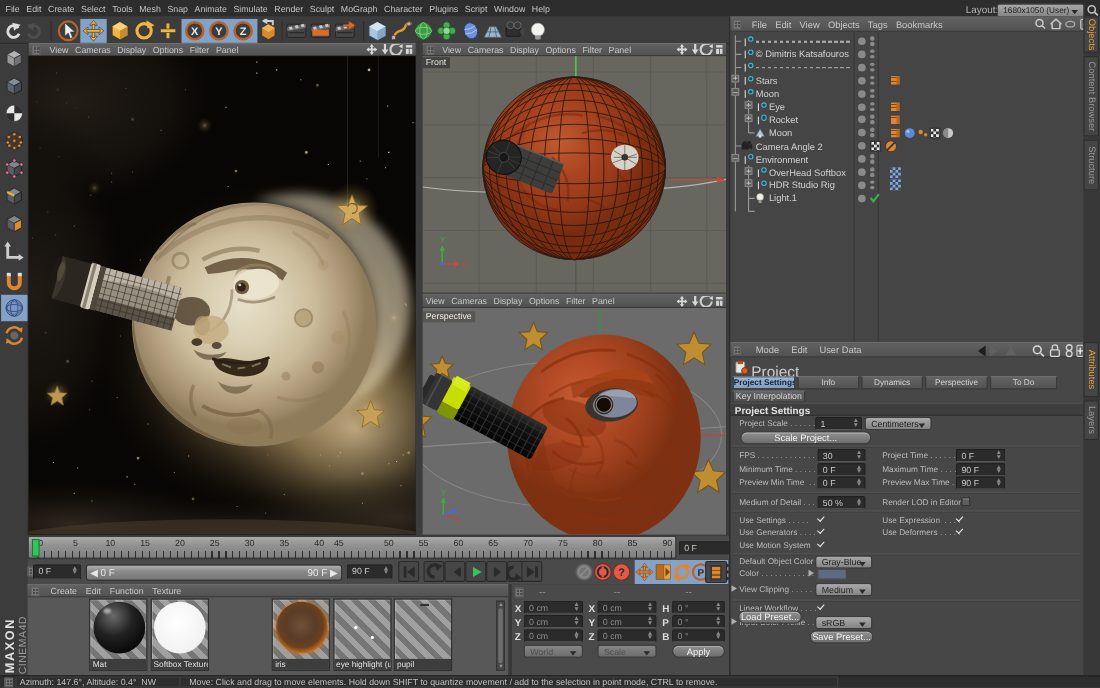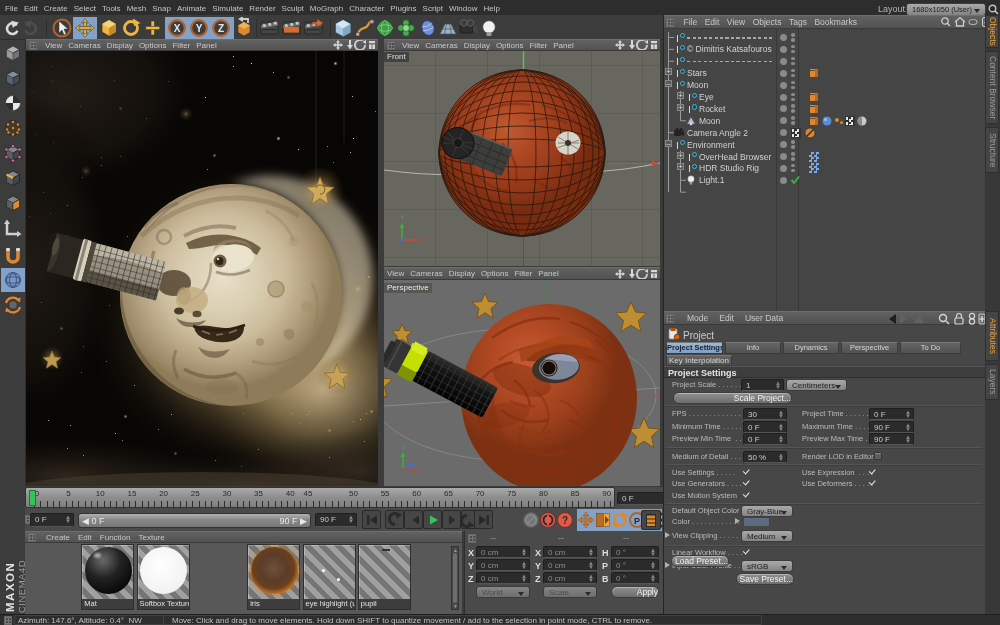--- a/index.html
+++ b/index.html
@@ -4,21 +4,21 @@
 html,body{width:1000px;height:625px;overflow:hidden}
 body{font-family:"Liberation Sans",sans-serif;background:#3a3a3a;position:relative;color:#ccc}
 .ab{position:absolute}
 .mrow{display:flex;align-items:center;color:#c8c8c8}
 .grip{width:8px;height:9px;background:repeating-linear-gradient(0deg,#777 0 1px,transparent 1px 3px),repeating-linear-gradient(90deg,#777 0 1px,transparent 1px 3px);background-color:#4c4c4c;border:1px solid #666}
 .vbar{background:linear-gradient(#616161,#525252);border-top:1px solid #6e6e6e;border-bottom:1px solid #3a3a3a}
 .fld{position:absolute;background:#2b2b2b;border:1px solid #1f1f1f;border-bottom-color:#555;color:#aaa;font-size:8px;line-height:11px;padding-left:4px;border-radius:2px}
 .fld .sp{position:absolute;right:2px;top:1px;color:#888;font-size:6px;line-height:4px;text-align:center}
 .drop{position:absolute;background:linear-gradient(#a9a9a9,#848484);border-radius:3px;color:#222;font-size:8px;line-height:13px;padding-left:5px;border:1px solid #3c3c3c;white-space:nowrap}
 .drop:after{content:"";position:absolute;right:5px;top:5px;border:3.5px solid transparent;border-top:4px solid #2a2a2a}
-.btn{position:absolute;background:linear-gradient(#909090,#6d6d6d);border-radius:7px;color:#f2f2f2;font-size:8.5px;line-height:13px;text-align:right;border:1px solid #3c3c3c;box-shadow:inset 0 1px 0 #b5b5b5;white-space:nowrap}
+.btn{position:absolute;background:linear-gradient(#909090,#6d6d6d);border-radius:7px;color:#f2f2f2;font-size:8.5px;line-height:13px;text-align:center;border:1px solid #3c3c3c;box-shadow:inset 0 1px 0 #b5b5b5;white-space:nowrap}
 .lbl{position:absolute;color:#b9b9b9;font-size:9px;white-space:nowrap}
 .sep{position:absolute;left:665px;width:318px;height:1px;background:#555;box-shadow:0 1px 0 #3e3e3e}
 .vt{position:absolute;writing-mode:vertical-rl;font-size:8.5px;color:#9a9a9a;background:#454545;border:1px solid #2e2e2e;padding:1px 0;left:985px;width:14px;text-align:center;white-space:nowrap;overflow:hidden}
 .tbtn{position:absolute;top:1px;height:19px;width:19px;background:#464646;border:1px solid #2a2a2a;border-radius:2px}
 .tile{position:absolute;top:13px;width:53px;height:66px;background:repeating-linear-gradient(45deg,#757575 0 5.5px,#a0a0a0 5.5px 11px);border:1px solid #2e2e2e;box-shadow:inset 1px 1px 0 rgba(255,255,255,.25)}
 .ball{position:absolute;left:2.5px;top:2px;width:47px;height:47px;border-radius:50%}
 .tlab{position:absolute;left:0;bottom:0;width:100%;height:10px;background:#3d3d3d;color:#e0e0e0;font-size:7.5px;line-height:10px;padding-left:2px;white-space:nowrap;overflow:hidden}
 .trow{position:absolute;left:0;width:322px;height:11.9px;font-size:8.5px;color:#d2d2d2}
 .trow span{position:absolute;top:1px;white-space:nowrap}
 .dotc{position:absolute;left:116px;top:2.5px;width:7px;height:7px;border-radius:50%;background:#8a8a8a}
@@ -1014,21 +1014,21 @@
 <div class="trow" style="top:109.6px">
         <span class="pm">–</span>
         <span class="nul" style="left:10px"></span>
         <span style="left:23px">Environment</span>
         <div class="dotc"></div>
         <div class="dot2"></div>
       </div>
 <div class="trow" style="top:121.5px">
         <span class="pm" style="left:13px">+</span>
         <span class="nul" style="left:22px"></span>
-        <span style="left:35px">OverHead Browser</span>
+        <span style="left:35px">OverHead Softbox</span>
         <div class="dotc"></div>
         <div class="dot2"></div>
         <span class="ti bd" style="left:145px"></span>
       </div>
 <div class="trow" style="top:133.4px">
         <span class="pm" style="left:13px">+</span>
         <span class="nul" style="left:22px"></span>
         <span style="left:35px">HDR Studio Rig</span>
         <div class="dotc"></div>
         <div class="dot2"></div>
@@ -1064,21 +1064,21 @@
 <circle cx="86" cy="4" r="2.6" fill="none" stroke="#d8d8d8" stroke-width="1.2"></circle>
       <circle cx="86" cy="9.5" r="2.6" fill="none" stroke="#d8d8d8" stroke-width="1.2"></circle>
 <rect x="93" y="2" width="6" height="10" rx="1" fill="#666" stroke="#ccc"></rect>
       <path d="M96 4 v6 M93.5 7 h5" stroke="#eee" stroke-width="1.2"></path>
 </svg>
 <svg class="ab" style="left:4px;top:313px" width="12" height="12" viewBox="0 0 12 12">
       <rect x="1" y="1" width="8" height="10" rx="1" fill="#e8e8e8" stroke="#888" stroke-width=".8"></rect>
       <rect x="2.5" y="0" width="5" height="3" fill="#b84a10"></rect>
       <circle cx="9" cy="9" r="2.8" fill="#e06010" stroke="#7a3008" stroke-width=".8"></circle>
     </svg>
-<span class="lbl" style="left:19px;top:315px;color:#ccc;font-size:10px">Project</span>
+<span class="lbl" style="left:19px;top:315px;color:#ccc;font-size:14px">Project</span>
 <div class="tab on" style="left:2px;top:327px;width:57px">Project Settings</div>
 <div class="tab" style="left:61px;top:327px;width:56px">Info</div>
 <div class="tab" style="left:119px;top:327px;width:56px">Dynamics</div>
 <div class="tab" style="left:177px;top:327px;width:57px">Perspective</div>
 <div class="tab" style="left:236px;top:327px;width:61px">To Do</div>
 <div class="tab" style="left:2px;top:339.5px;width:66px;font-size:8px">Key Interpolation</div>
 <div class="ab" style="left:0;top:351px;width:322px;height:12px;background:#3e3e3e;border-top:1px solid #555;border-bottom:1px solid #2f2f2f">
       <b style="position:absolute;left:4px;top:1px;font-size:9px;color:#e4e4e4">Project Settings</b>
     </div>
 

